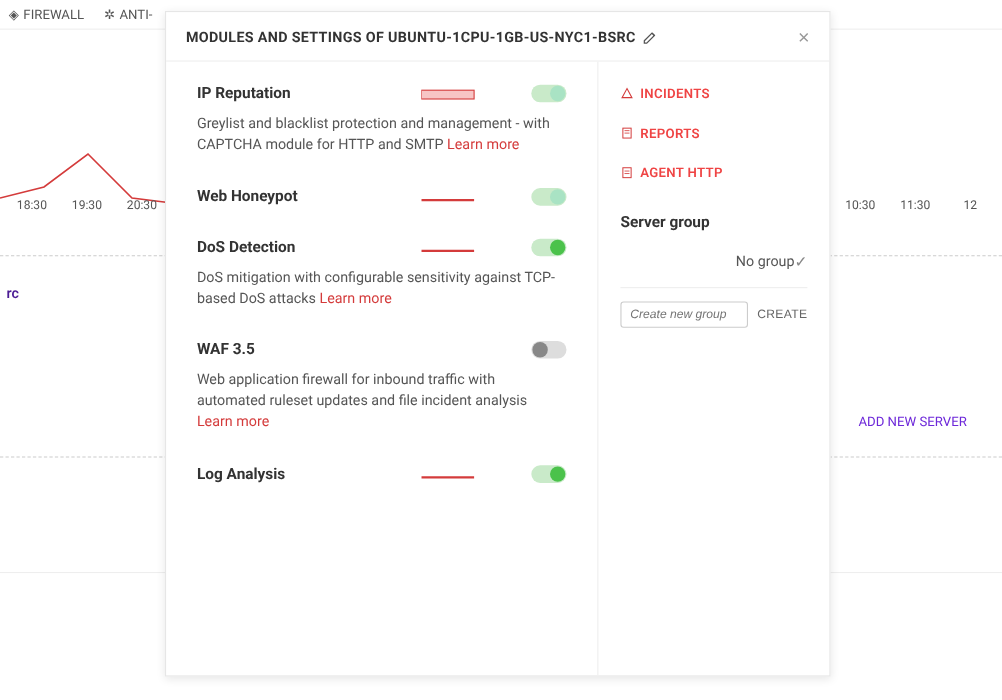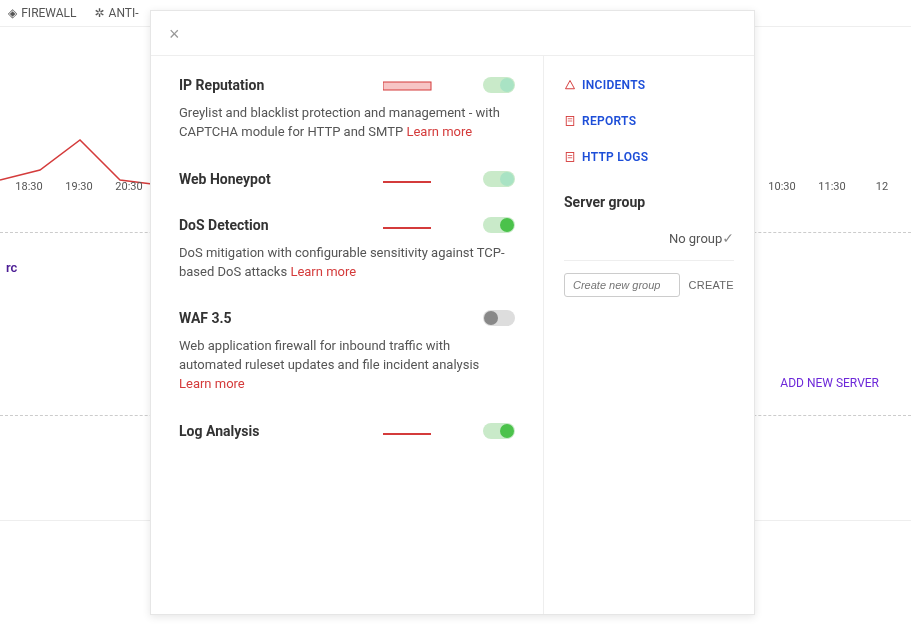--- a/index.html
+++ b/index.html
@@ -184,21 +184,21 @@
   line-height: 1.45;
 }
 .mod-desc a { color: #d43b3b; text-decoration: none; }
 
 
 .r-links { margin-bottom: 30px; }
 .r-link {
   display: flex;
   align-items: center;
   gap: 6px;
-  color: #1d4ed8;
+  color: #ef4444;
   font-size: 12px;
   font-weight: 600;
   letter-spacing: .3px;
   margin-bottom: 22px;
   cursor: pointer;
 }
 .r-link svg { width: 12px; height: 12px; }
 .r-title {
   font-size: 14px;
   font-weight: 700;
@@ -279,20 +279,27 @@
   </div>
   <div class="bg-dash"></div>
   <div class="bg-row">rc</div>
   <div class="bg-addserver">ADD NEW SERVER</div>
   <div class="bg-dash2"></div>
   <div class="bg-dash3"></div>
 </div>
 
 <div class="modal">
   <div class="modal-header">
+    <div class="modal-title">
+      <span>MODULES AND SETTINGS OF UBUNTU-1CPU-1GB-US-NYC1-BSRC</span>
+      <svg class="pencil" viewBox="0 0 16 16">
+        <path d="M2 11.5 L10 3.5 L12.5 6 L4.5 14 L2 14 Z" fill="none" stroke="#555" stroke-width="1.3"></path>
+        <path d="M10 3.5 L12.5 6" stroke="#555" stroke-width="1.3"></path>
+      </svg>
+    </div>
     <button class="modal-close">×</button>
   </div>
 
   <div class="modal-body">
 
     <div class="col-left">
 
       <div class="module">
         <div class="mod-head">
           <div class="mod-title">IP Reputation</div>
@@ -378,21 +385,21 @@
               <line x1="5" y1="8" x2="11" y2="8" stroke="#d43b3b"></line>
             </svg>
           <span>REPORTS</span>
         </div>
         <div class="r-link">
           <svg viewBox="0 0 16 16">
               <rect x="3" y="2" width="10" height="12" fill="none" stroke="#d43b3b" stroke-width="1.2"></rect>
               <line x1="5" y1="6" x2="11" y2="6" stroke="#d43b3b"></line>
               <line x1="5" y1="9" x2="11" y2="9" stroke="#d43b3b"></line>
             </svg>
-          <span>HTTP LOGS</span>
+          <span>AGENT HTTP</span>
         </div>
       </div>
 
       <div class="r-title">Server group</div>
       <div class="group-row">
         <span>No group</span>
         <span class="check">✓</span>
       </div>
       <div class="group-create">
         <input class="group-input" placeholder="Create new group" style="">

